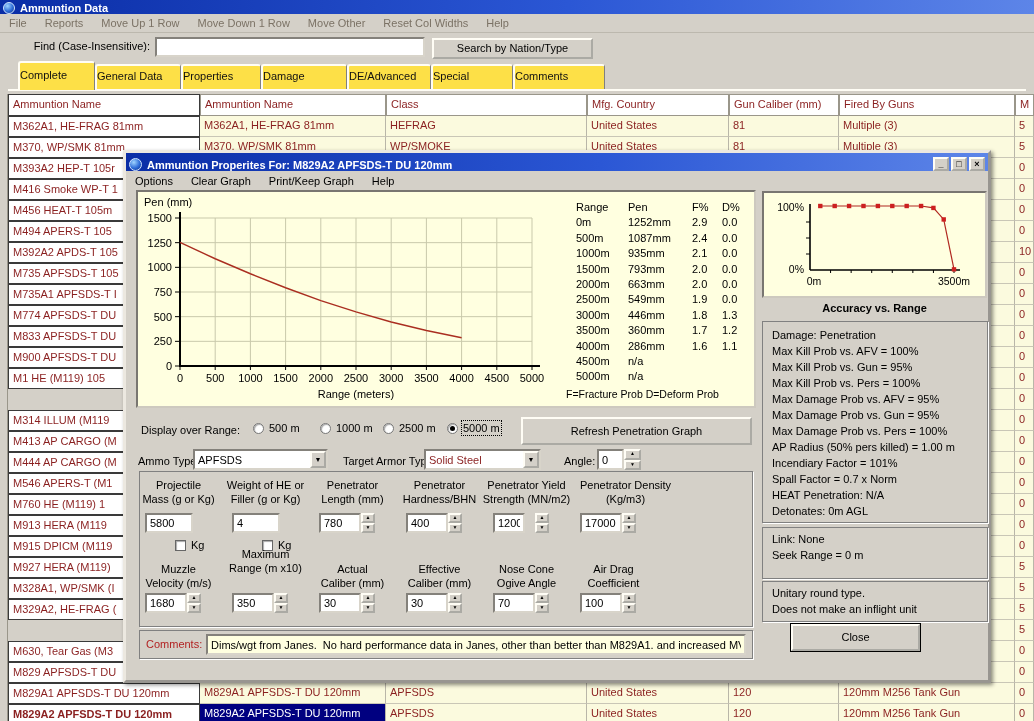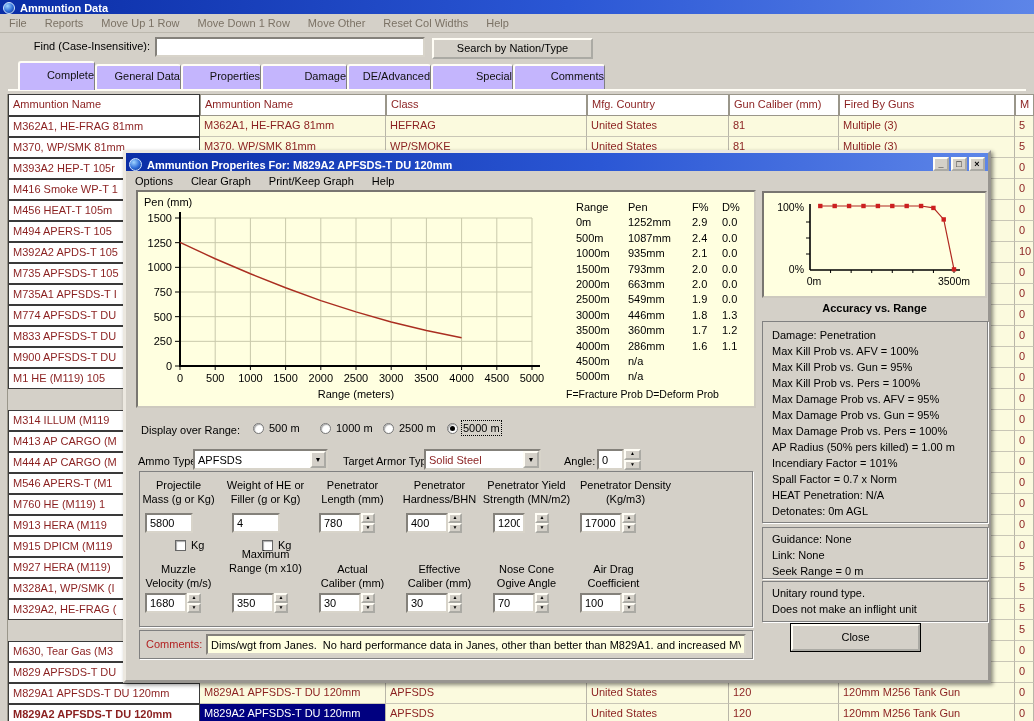--- a/index.html
+++ b/index.html
@@ -6,21 +6,21 @@
   html,body{width:1034px;height:721px;overflow:hidden}
   body{position:relative;background:#d4d0c8;font-family:"Liberation Sans",sans-serif;font-size:11px;color:#000}
   .abs{position:absolute}
   .titlebar{background:linear-gradient(90deg,#0a2da6 0%,#2b57d5 55%,#5d85e8 100%);color:#fff;font-weight:bold;display:flex;align-items:flex-end;overflow:hidden}
   .appicon{width:12px;height:12px;border-radius:50%;background:radial-gradient(circle at 35% 30%,#9fd4ff,#2e6cd8 55%,#0a2a80);border:1px solid #cfe4ff;margin:0 5px 0 3px;flex:0 0 auto}
   .menubar{display:flex;align-items:center;background:#d4d0c8}
   .menuitem{padding:2px 9px;white-space:nowrap;cursor:default}
   .app-menu .menuitem{color:#7b7265}
   .btn{background:#d4d0c8;border:2px outset #fffdf5;color:#000;text-align:center;font-family:"Liberation Sans",sans-serif;font-size:11px;cursor:default}
   .field{background:#fff;border:2px inset #d8d4ca;font-family:"Liberation Sans",sans-serif;font-size:11px;color:#000;padding:1px 3px;width:100%;height:100%}
-  .tab{position:absolute;top:64px;height:25px;background:#c4b5fd;border:1px solid #808080;border-bottom:none;border-top:2px solid #fffdf5;border-left:2px solid #fffdf5;border-radius:3px 3px 0 0;text-align:right;line-height:21px;color:#111;cursor:default}
+  .tab{position:absolute;top:64px;height:25px;background:#fde047;border:1px solid #808080;border-bottom:none;border-top:2px solid #fffdf5;border-left:2px solid #fffdf5;border-radius:3px 3px 0 0;text-align:left;line-height:21px;color:#111;cursor:default}
   .tab.sel{top:61px;height:29px;z-index:3;line-height:25px}
   .tabsep{position:absolute;left:8px;top:89px;width:1018px;height:3px;background:#d4d0c8;border-top:2px solid #fffdf5;z-index:2}
   .hcell{position:absolute;background:#fff;color:#8a1f1f;border:1px solid #9a968a;padding:0 4px;line-height:19px;white-space:nowrap;overflow:hidden}
   .leftcell{position:absolute;background:#fff;color:#8a1f1f;border:1px solid #3a3a3a;padding:0 4px;line-height:18px;white-space:nowrap;overflow:hidden}
   .leftcell.sel{font-weight:bold}
   .maincell{position:absolute;background:#fbfade;color:#8a1f1f;border-right:1px solid #b9b6a8;border-bottom:1px solid #c9c6b6;padding:0 4px;line-height:19px;white-space:nowrap;overflow:hidden}
   .maincell.sel{background:#000080;color:#fff}
   .dialog{position:absolute;left:123px;top:150px;width:868px;height:533px;background:#d4d0c8;border:3px outset #ece8e0;box-shadow:2px 2px 4px rgba(0,0,0,.45);z-index:10}
   .winbtn{width:16px;height:14px;background:#d4d0c8;border:2px outset #fffdf5;font-size:9px;line-height:10px;text-align:center;font-weight:bold;color:#000}
   .chartpanel{position:absolute;background:#ffffe0;border:2px inset #cdc9bf}
@@ -429,20 +429,21 @@
       </div>
       <div class="radio-item" style="left: 257px; top: 2px;">
         <div class="radio"></div>
         <div>2500 m</div>
       </div>
       <div class="radio-item" style="left: 321px; top: 2px;">
         <div class="radio on"></div>
         <div class="focusbox">5000 m</div>
       </div>
     </div>
+  <div class="btn abs" style="left:395px;top:264px;width:231px;height:28px;line-height:24px">Refresh Penetration Graph</div>
 
   <div class="abs" style="left:12px;top:302px">Ammo Type:</div>
   <div class="combo" style="left:67px;top:296px;width:135px;height:21px">
     <span class="val">APFSDS</span>
     <span class="drop">▼</span>
   </div>
   <div class="abs" style="left:217px;top:302px">Target Armor Type:</div>
   <div class="combo" style="left:298px;top:296px;width:117px;height:21px">
     <span class="val" style="color:#8a1f1f">Solid Steel</span>
     <span class="drop">▼</span>
@@ -613,21 +614,20 @@
       <div class="infoline">Max Damage Prob vs. AFV = 95%</div>
       <div class="infoline">Max Damage Prob vs. Gun = 95%</div>
       <div class="infoline">Max Damage Prob vs. Pers = 100%</div>
       <div class="infoline">AP Radius (50% pers killed) = 1.00 m</div>
       <div class="infoline">Incendiary Factor = 101%</div>
       <div class="infoline">Spall Factor = 0.7 x Norm</div>
       <div class="infoline">HEAT Penetration: N/A</div>
       <div class="infoline">Detonates: 0m AGL</div>
     </div>
   <div id="guidance-panel" class="abs etched" style="left:636px;top:374px;width:226px;height:52px;padding:3px 9px;background:#d4d0c8">
-      <div class="infoline">Guidance: None</div>
       <div class="infoline">Link: None</div>
       <div class="infoline">Seek Range = 0 m</div>
     </div>
   <div id="round-panel" class="abs etched" style="left:636px;top:428px;width:226px;height:41px;padding:3px 9px;background:#d4d0c8">
       <div class="infoline">Unitary round type.</div>
       <div class="infoline">Does not make an inflight unit</div>
     </div>
 
   <div class="btn abs" style="left:665px;top:471px;width:129px;height:27px;line-height:23px;border:2px outset #fffdf5;outline:1px solid #000">Close</div>
 </div>

